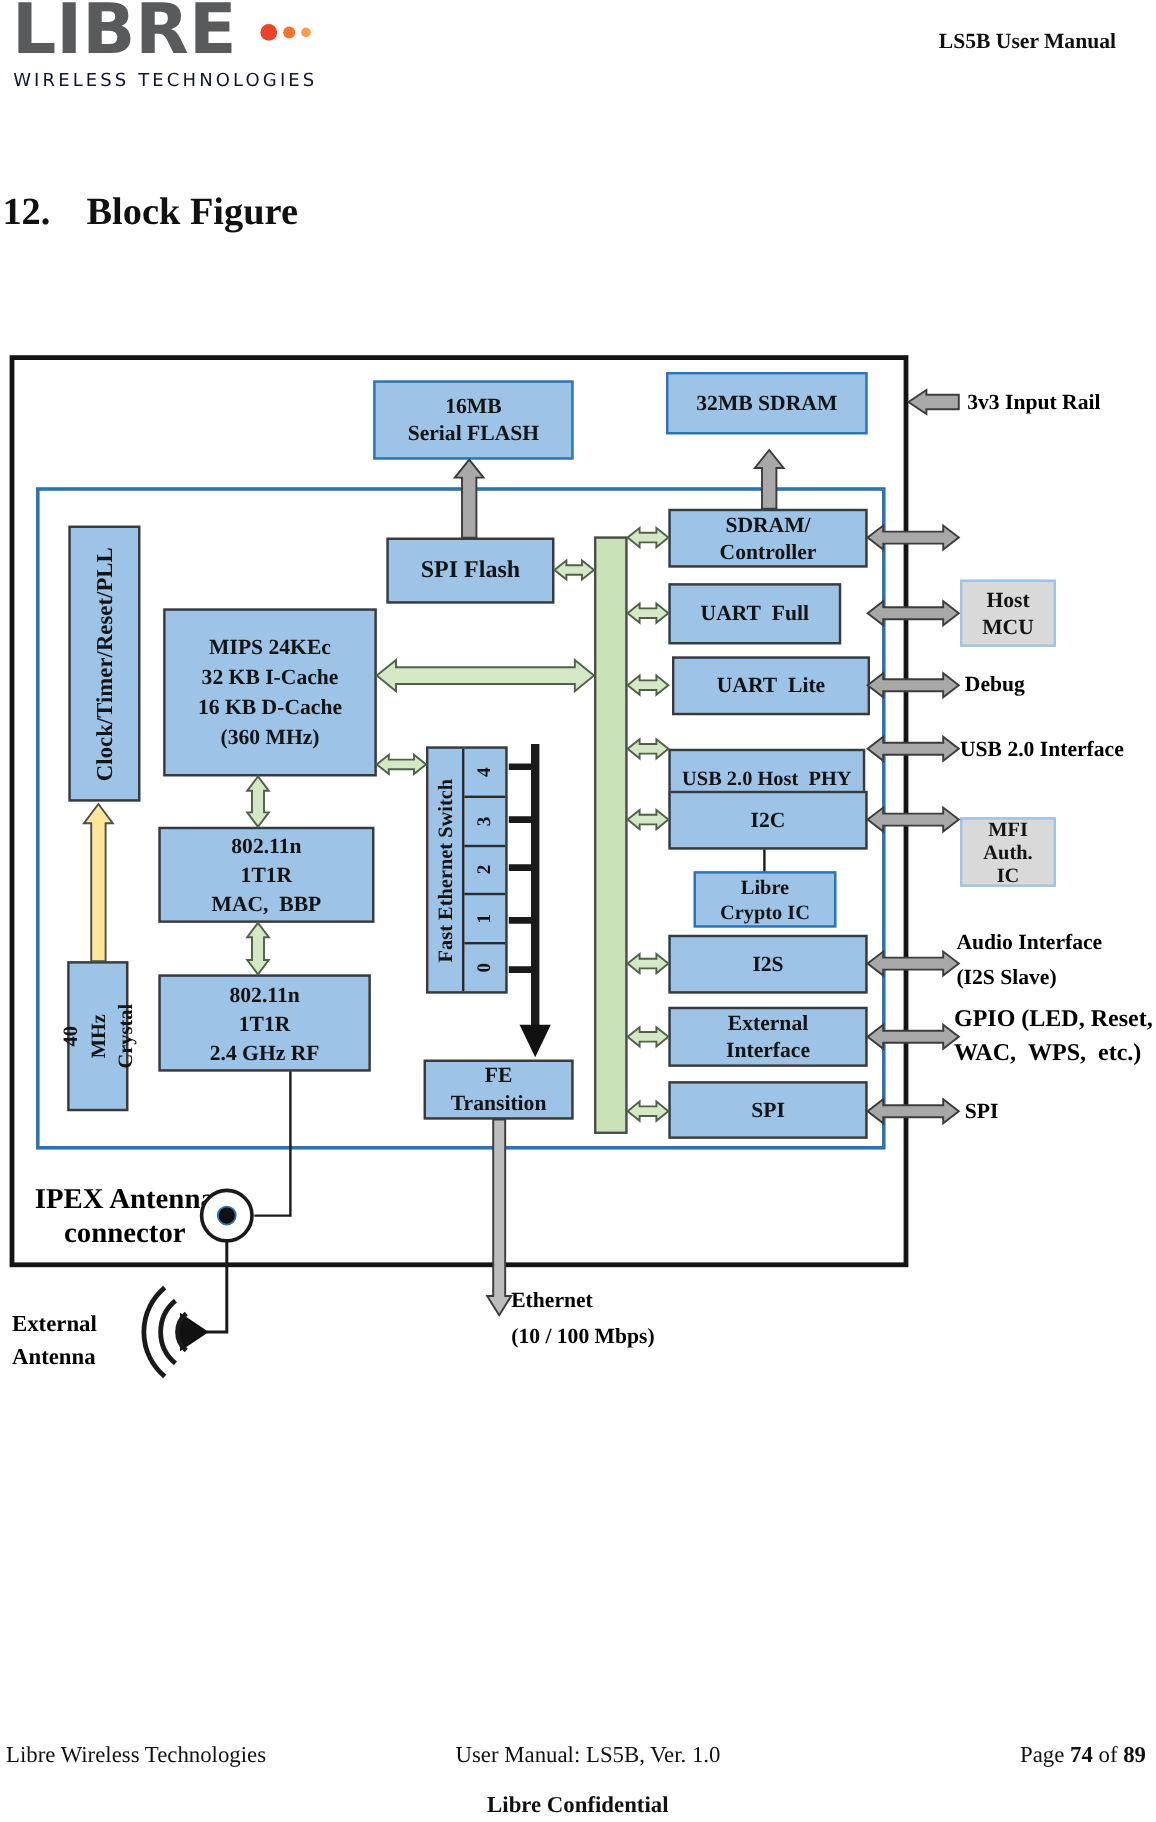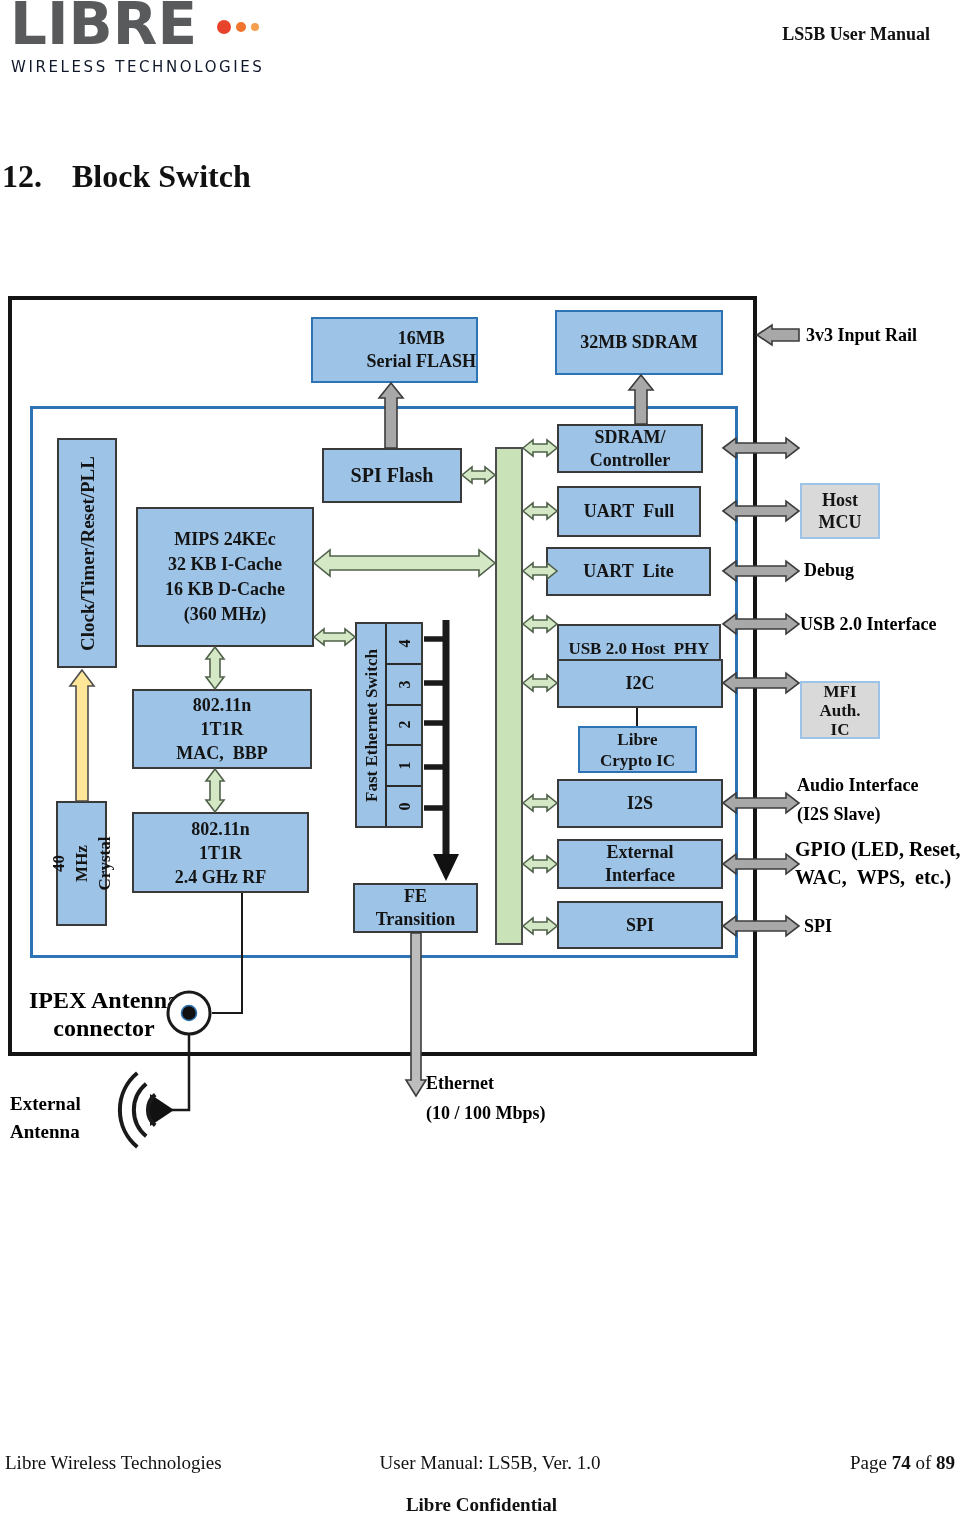--- a/index.html
+++ b/index.html
@@ -81,34 +81,34 @@
   <div class="logo">
     <div class="logo-brand">LIBRE</div>
     <span class="logo-dot dot1"></span>
     <span class="logo-dot dot2"></span>
     <span class="logo-dot dot3"></span>
     <div class="logo-sub">WIRELESS TECHNOLOGIES</div>
   </div>
   <div class="doc-title">LS5B User Manual</div>
 
   <div class="h1">
-    <span class="num">12.</span><span>Block Switch</span>
+    <span class="num">12.</span><span>Block Figure</span>
   </div>
 
   <div id="diag">
 
     <div class="outer-box"></div>
     <div class="inner-box"></div>
     <div class="bus"></div>
 
-    <div class="blk blue-border" style="left:311px;top:27px;width:167px;height:66px;justify-content:flex-end;">
+    <div class="blk blue-border" style="left:311px;top:27px;width:167px;height:66px;">
         <span class="lbl">16MB
 Serial FLASH</span>
       </div>
-    <div class="blk blue-border" style="left:555px;top:20px;width:168px;height:65px;">
+    <div class="blk blue-border" style="left:555px;top:20px;width:168px;height:52px;">
         <span class="lbl">32MB SDRAM</span>
       </div>
 
     <div class="blk rot" style="left:57px;top:148px;width:60px;height:230px;font-size:19px;">
         <span class="lbl">Clock/Timer/Reset/PLL</span>
       </div>
     <div class="blk" style="left:322px;top:158px;width:140px;height:55px;font-size:20px;">
         <span class="lbl">SPI Flash</span>
       </div>
     <div class="blk" style="left:136px;top:217px;width:178px;height:140px;line-height:25px;">
@@ -152,28 +152,28 @@
         <div class="fes-port">
             <span>0</span>
           </div>
       </div>
     </div>
     <div class="blk" style="left:353px;top:593px;width:125px;height:50px;line-height:23px;">
         <span class="lbl">FE
 Transition</span>
       </div>
 
-    <div class="blk" style="left:557px;top:134px;width:146px;height:49px;line-height:23px;text-align:center;">
+    <div class="blk" style="left:557px;top:134px;width:166px;height:49px;line-height:23px;text-align:center;">
         <span class="lbl">SDRAM/
 Controller</span>
       </div>
     <div class="blk" style="left:557px;top:196px;width:144px;height:51px;">
         <span class="lbl">UART&nbsp;&nbsp;Full</span>
       </div>
-    <div class="blk" style="left:546px;top:257px;width:165px;height:49px;">
+    <div class="blk" style="left:560px;top:257px;width:165px;height:49px;">
         <span class="lbl">UART&nbsp;&nbsp;Lite</span>
       </div>
     <div class="blk f17" style="left:557px;top:310px;width:164px;height:49px;">
         <span class="lbl">USB 2.0 Host&nbsp; PHY</span>
       </div>
     <div class="blk" style="left:557px;top:369px;width:166px;height:49px;">
         <span class="lbl">I2C</span>
       </div>
     <div class="blk blue-border" style="left:578px;top:436px;width:119px;height:47px;font-size:17px;line-height:21px;">
         <span class="lbl">Libre

